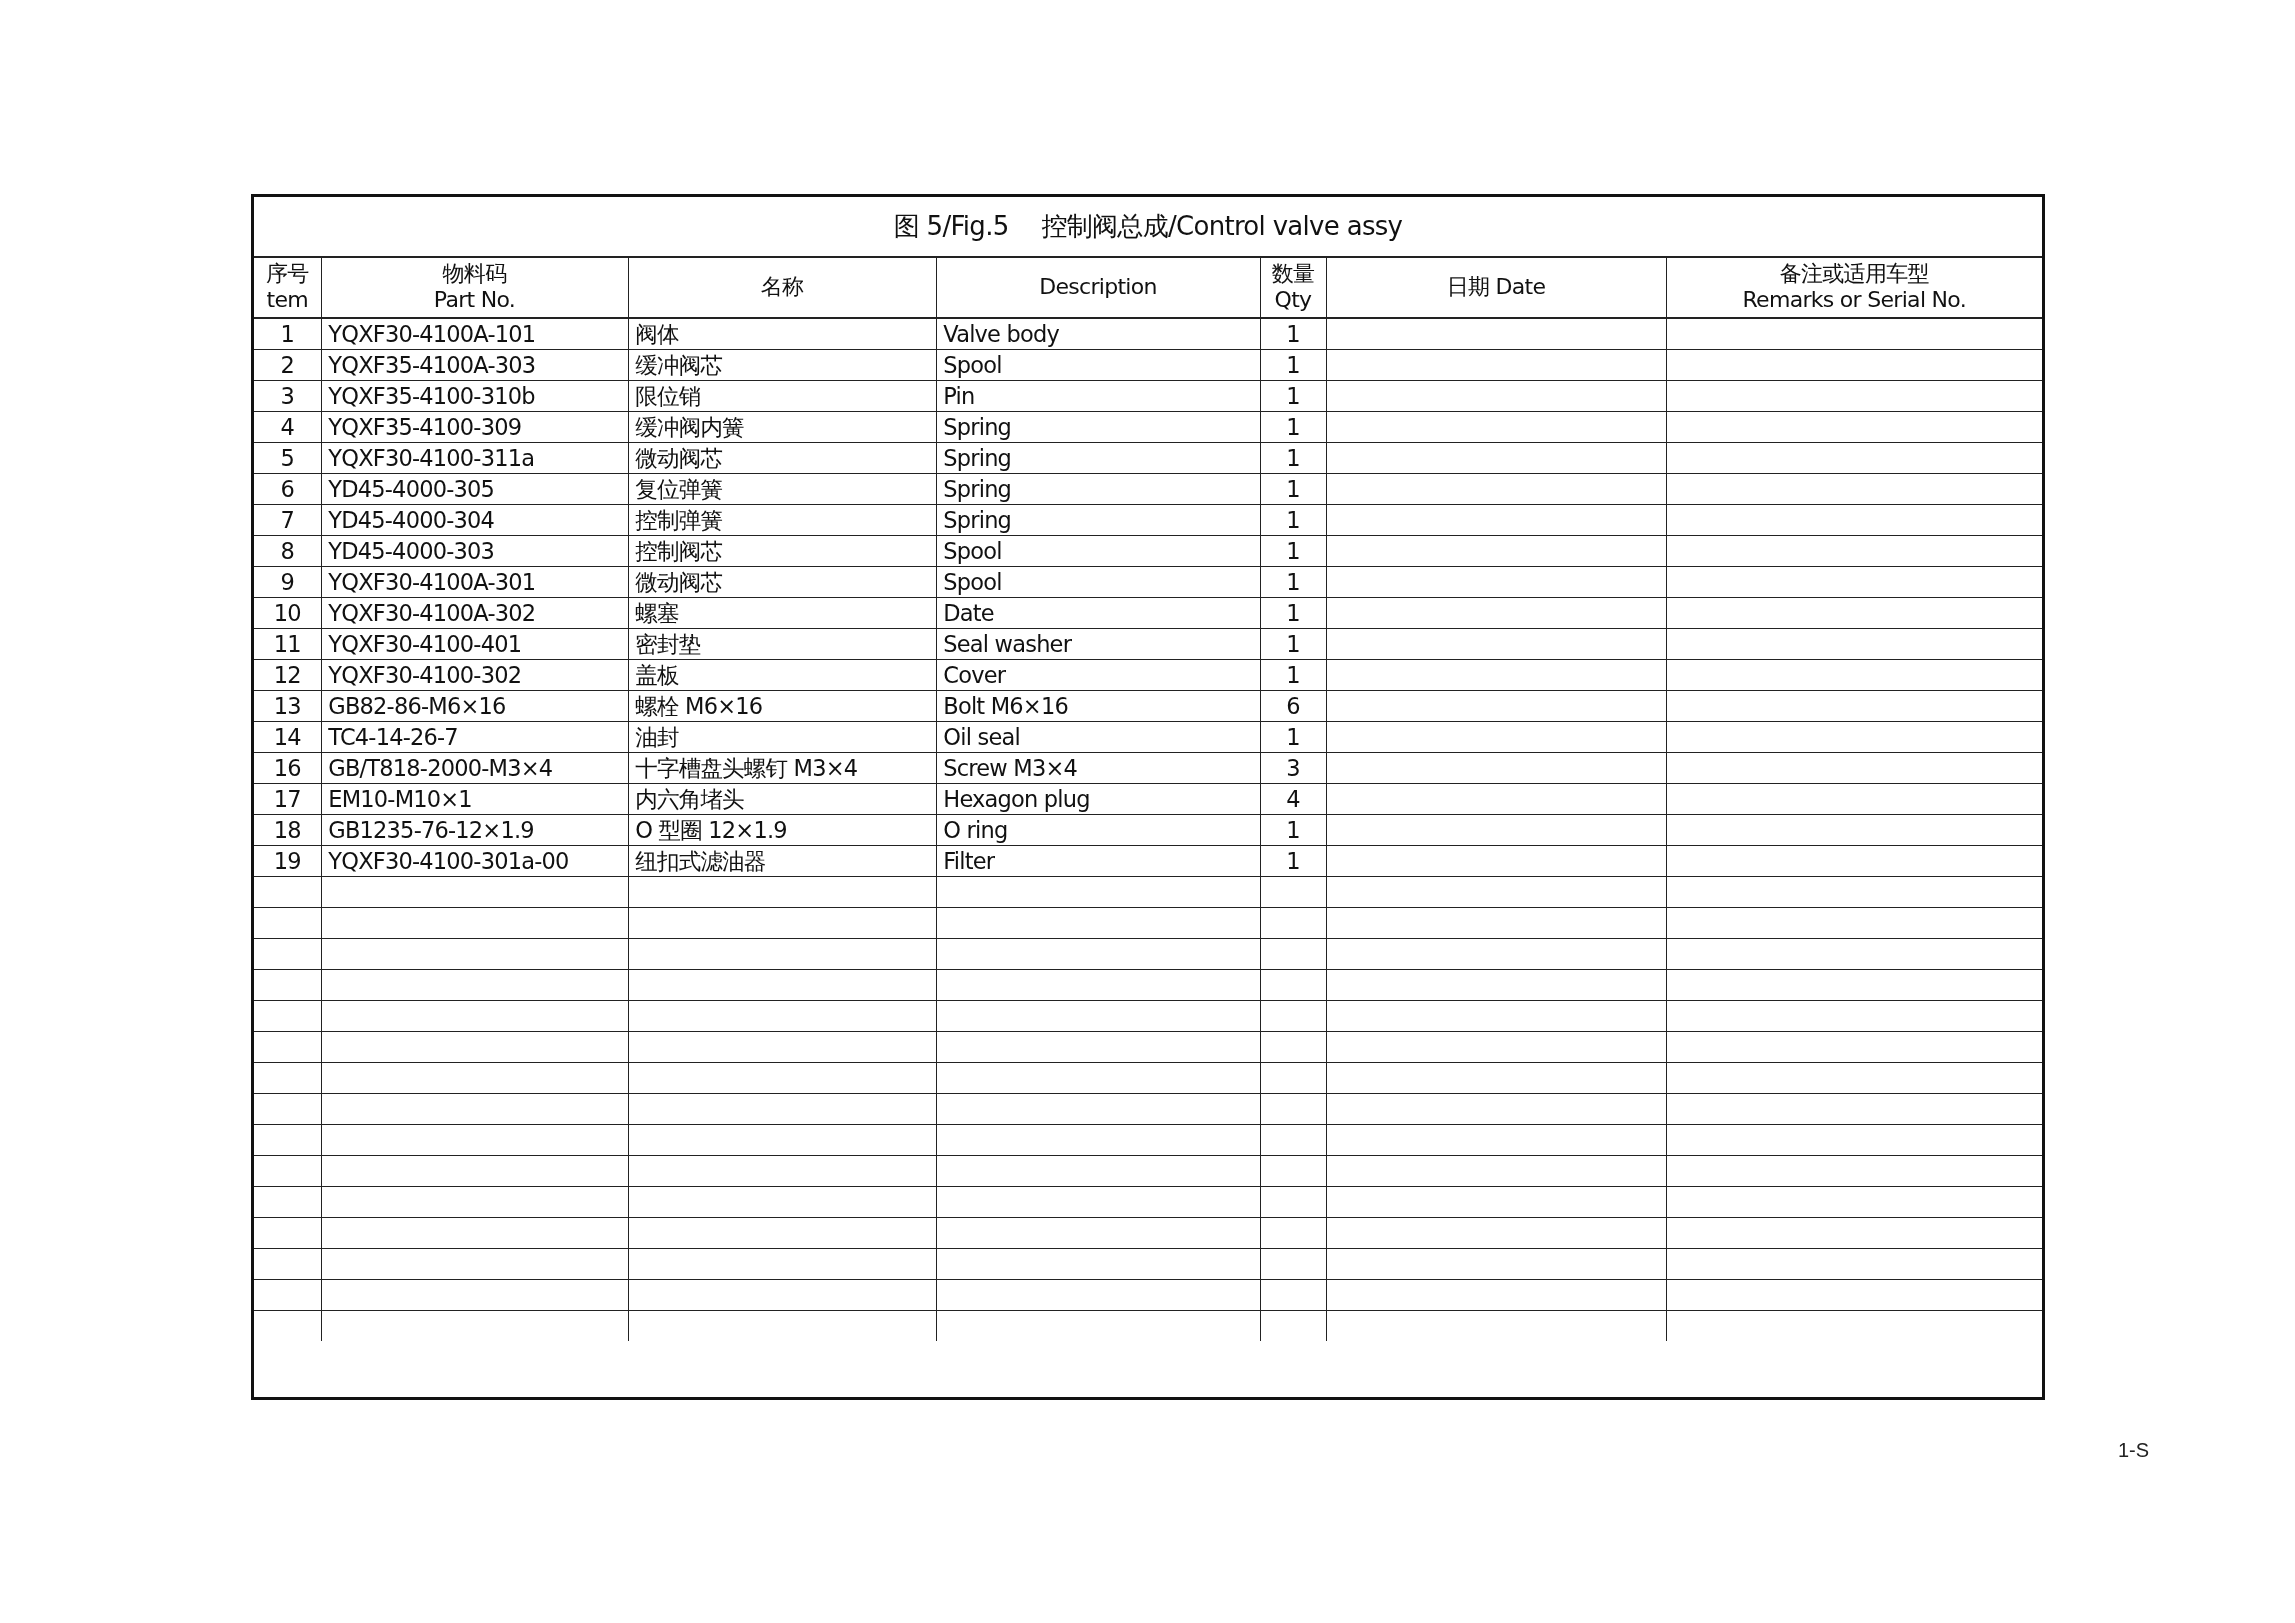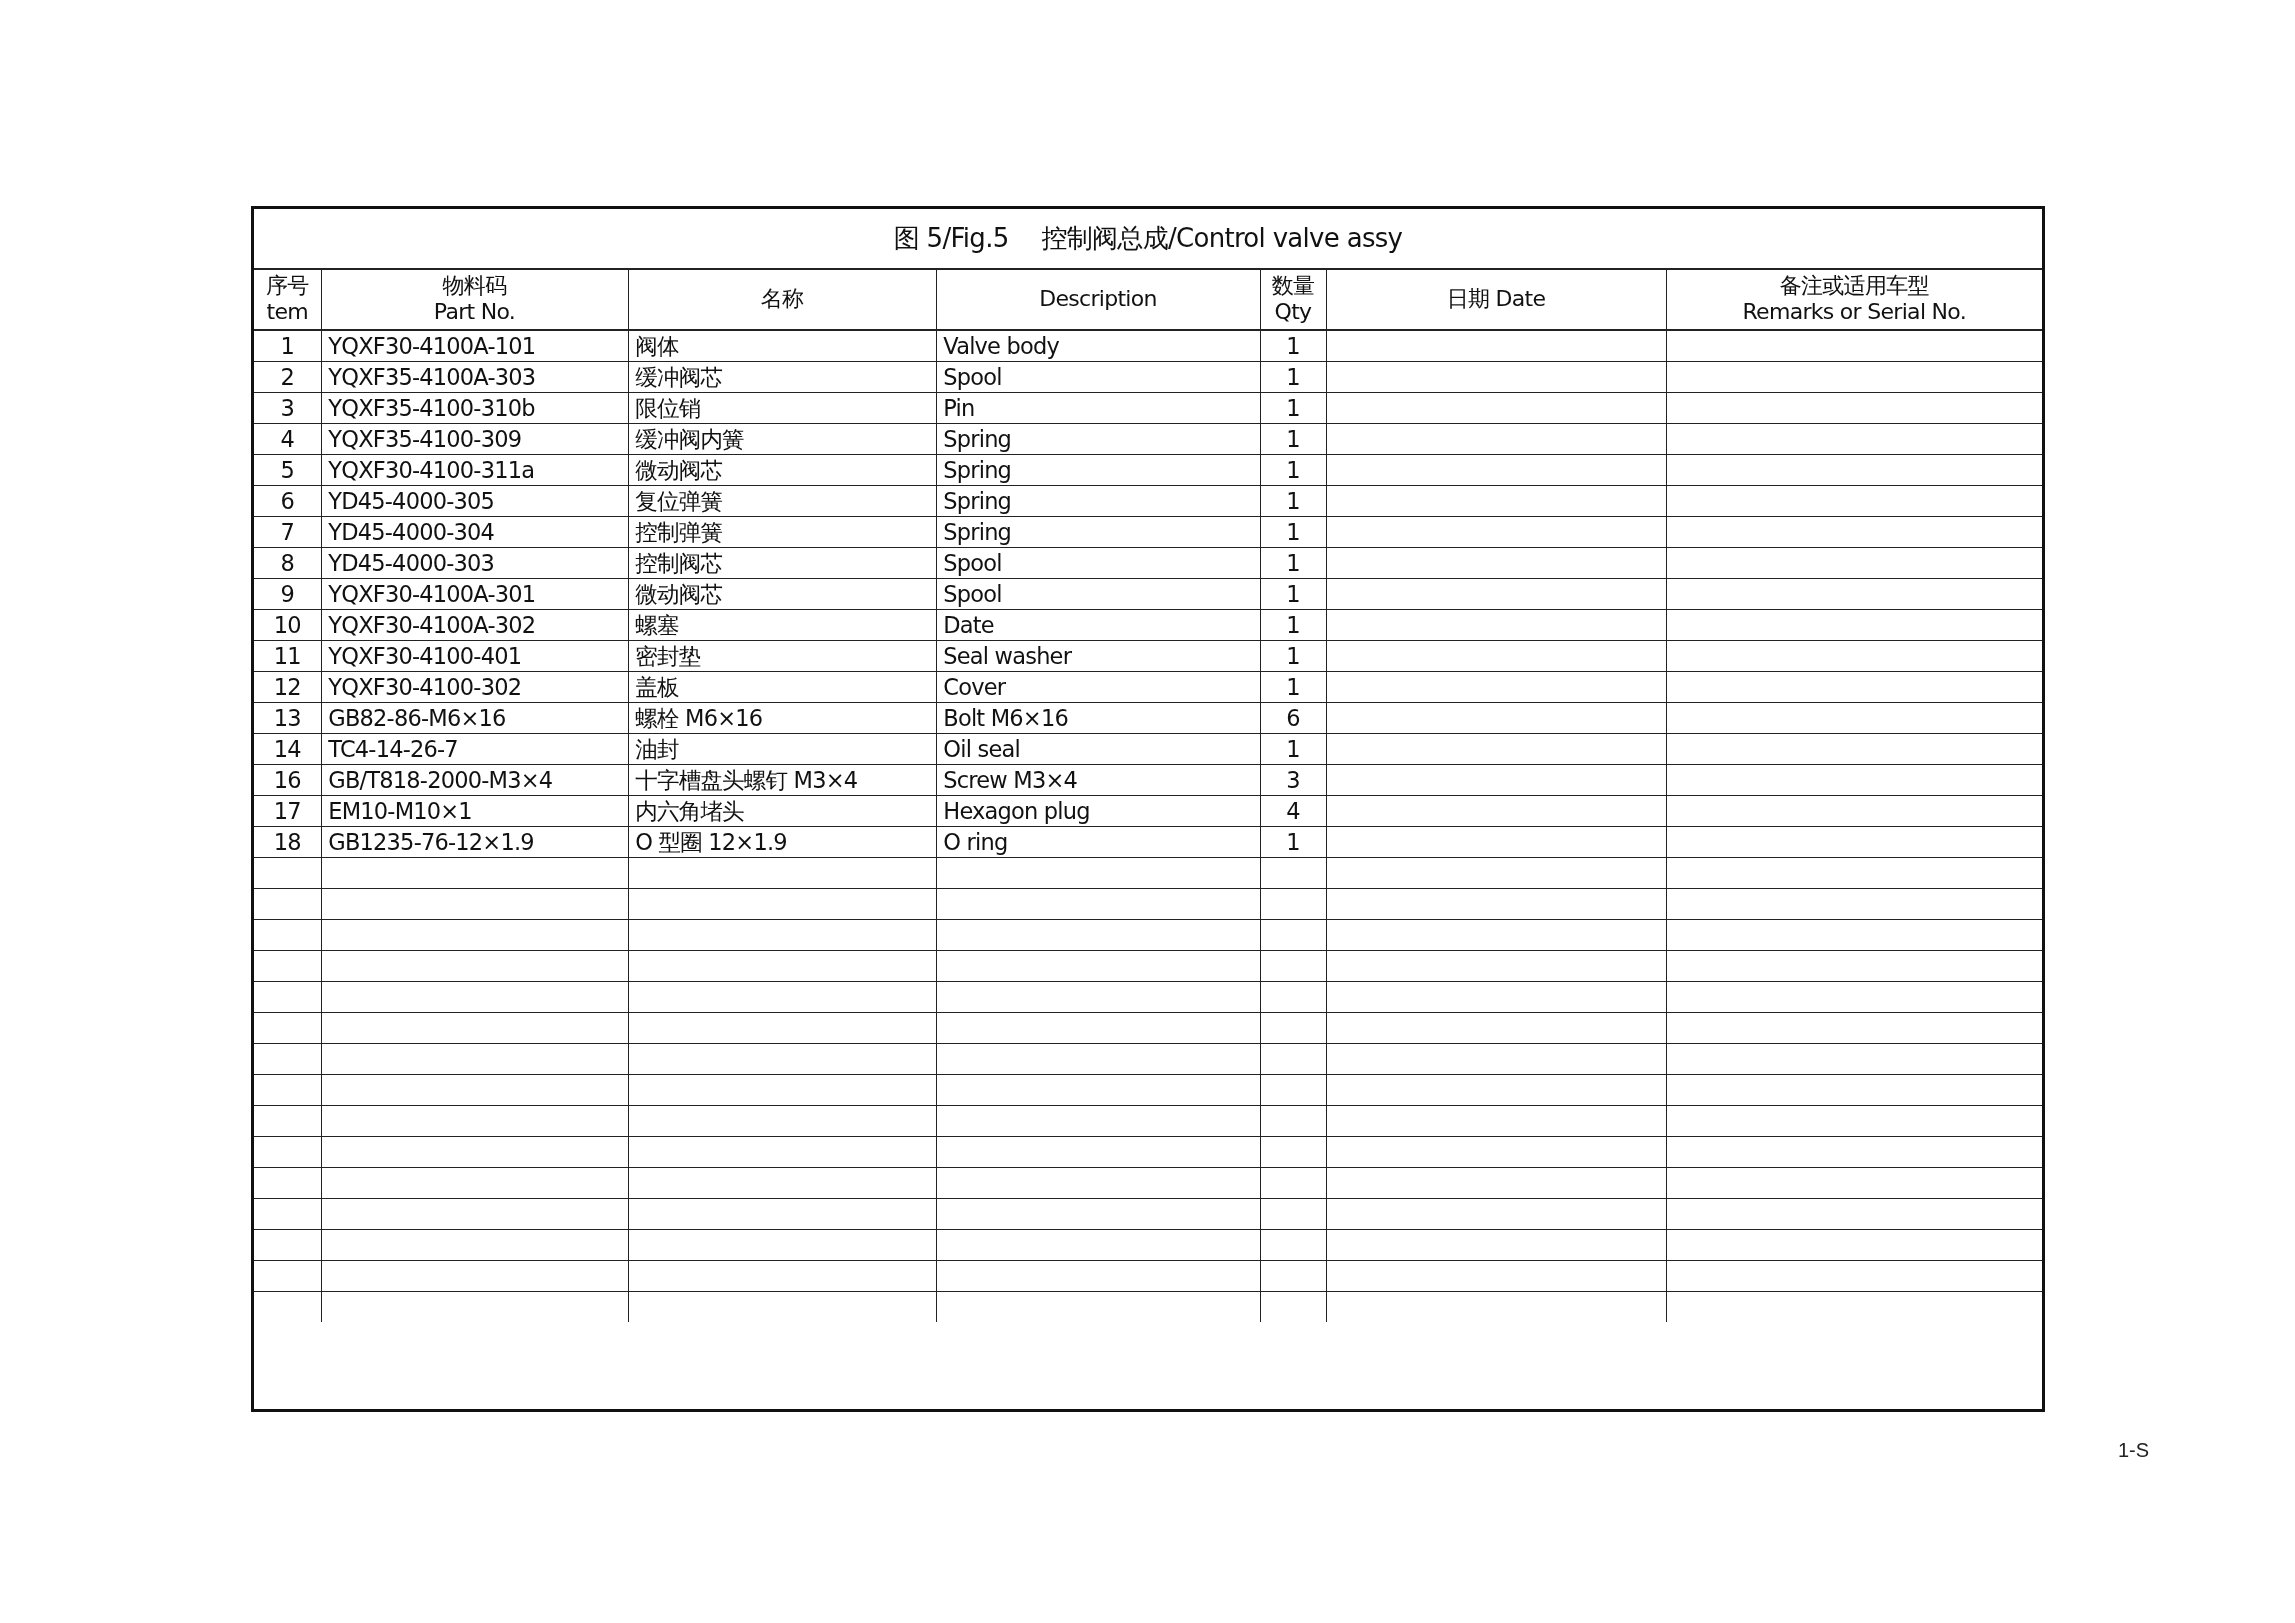--- a/index.html
+++ b/index.html
@@ -1,18 +1,18 @@
 <!DOCTYPE html>
 <html style="font-size:11px"><head>
 <meta charset="utf-8">
 <style>
   html, body { margin:0; padding:0; background:#ffffff; }
   body { width:2295px; height:1623px; position:relative; overflow:hidden;
          font-family:"DejaVu Sans", "Liberation Sans", sans-serif; color:#111; }
-  #parts-table-frame { position:absolute; left:251px; top:206px; width:1794px; height:1206px;
+  #parts-table-frame { position:absolute; left:251px; top:194px; width:1794px; height:1206px;
          box-sizing:border-box; border:3.4px solid #111; }
   .title-row { position:absolute; left:0; top:0; right:0; height:59px; border-bottom:2px solid #222;
          display:flex; align-items:center; justify-content:center; font-size:26px; letter-spacing:-0.7px; }
   .title-row span { white-space:pre; }
   .grid { position:absolute; left:0; top:59px; right:0; bottom:0; }
   table { border-collapse:collapse; width:100%; table-layout:fixed; }
   th, td { border:1.4px solid #222; padding:0; overflow:hidden; white-space:nowrap; }
   tr:first-child th { border-top:none; }
   tr th:first-child, tr td:first-child { border-left:none;margin-left:26px; }
   tr th:last-child, tr td:last-child { border-right:none; }
@@ -219,20 +219,29 @@
           <tr>
             <td class="c-item">18</td>
             <td class="c-part">GB1235-76-12×1.9</td>
             <td class="c-name">O 型圈 12×1.9</td>
             <td class="c-desc">O ring</td>
             <td class="c-qty">1</td>
             <td class="c-date"></td>
             <td class="c-rem"></td>
           </tr>
           <tr>
+            <td class="c-item">19</td>
+            <td class="c-part">YQXF30-4100-301a-00</td>
+            <td class="c-name">纽扣式滤油器</td>
+            <td class="c-desc">Filter</td>
+            <td class="c-qty">1</td>
+            <td class="c-date"></td>
+            <td class="c-rem"></td>
+          </tr>
+          <tr>
             <td class="c-item"></td>
             <td class="c-part"></td>
             <td class="c-name"></td>
             <td class="c-desc"></td>
             <td class="c-qty"></td>
             <td class="c-date"></td>
             <td class="c-rem"></td>
           </tr>
           <tr>
             <td class="c-item"></td>

